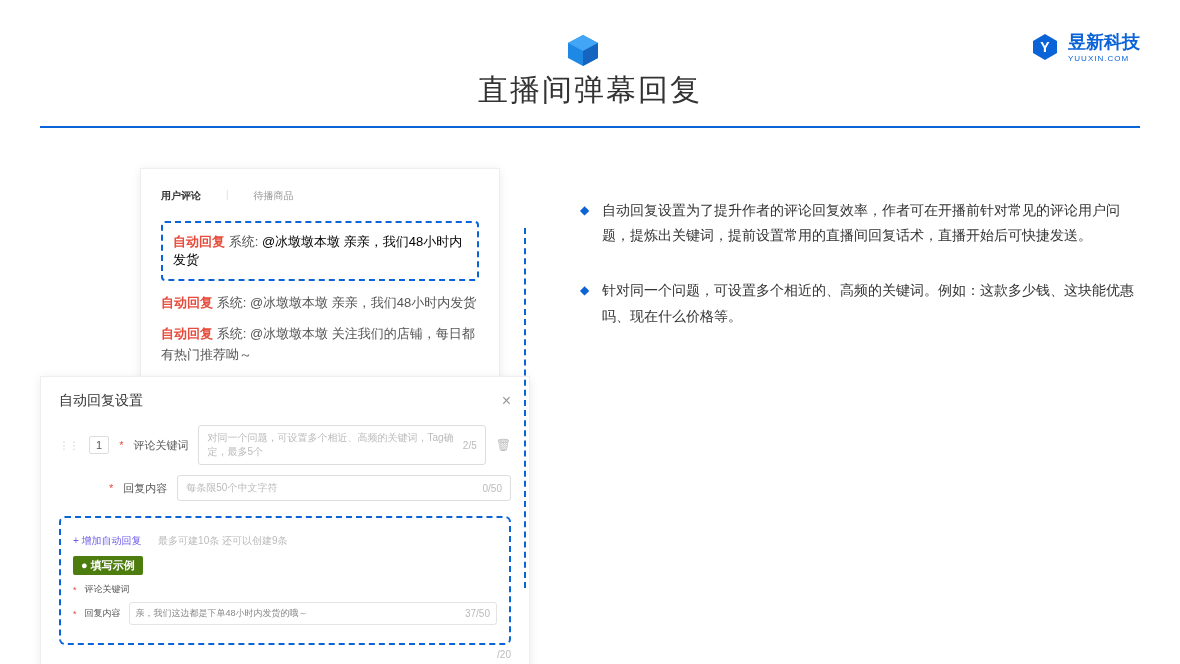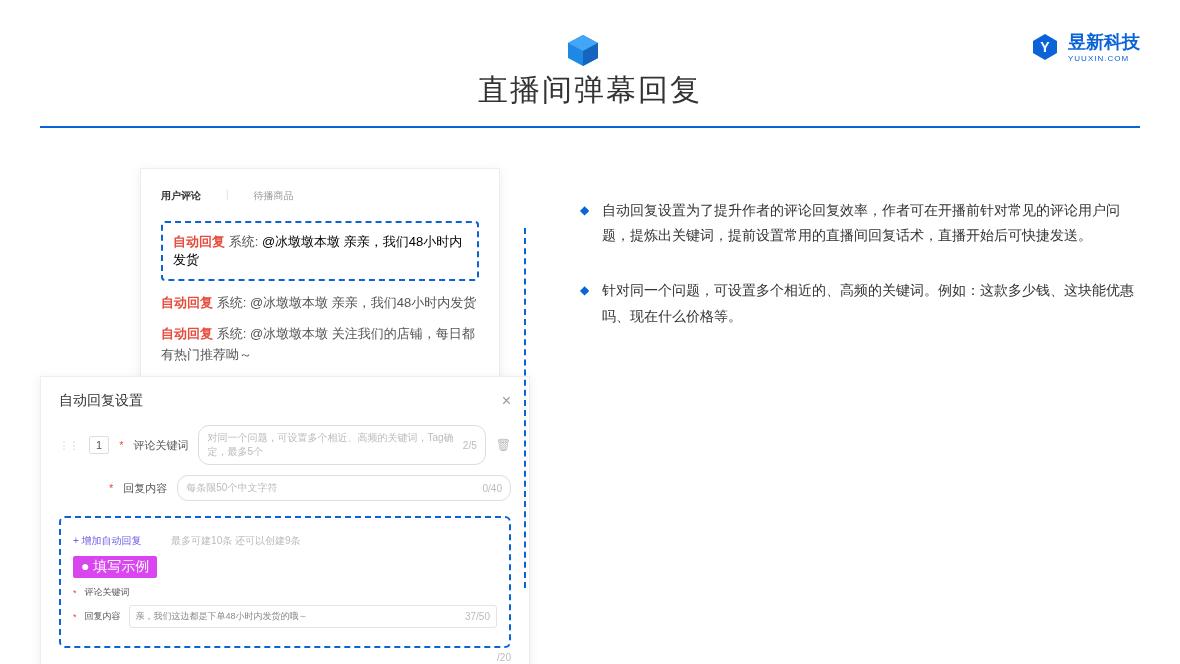--- a/index.html
+++ b/index.html
@@ -35,28 +35,28 @@
 
 .panel-bottom { background: #fff; border: 1px solid #eee; box-shadow: 0 2px 10px rgba(0,0,0,0.08); width: 490px; margin-top: -20px; position: relative; z-index: 2; padding: 15px 18px; }
 .dialog-title { display: flex; justify-content: space-between; font-size: 14px; color: #333; margin-bottom: 15px; }
 .close-x { color: #999; font-size: 16px; }
 
 .form-row { display: flex; align-items: center; gap: 10px; font-size: 11px; margin-bottom: 10px; }
 .drag-icon { color: #ccc; font-size: 10px; }
 .num-box { border: 1px solid #ddd; padding: 2px 6px; font-size: 11px; color: #555; border-radius: 2px; }
 .req-star { color: #e74c3c; }
 .form-label { color: #555; white-space: nowrap; }
-.form-input { flex: 1; border: 1px solid #ddd; border-radius: 11px; padding: 5px 8px; font-size: 10px; color: #bbb; display: flex; justify-content: space-between; align-items: center; }
+.form-input { flex: 1; border: 1px solid #ddd; border-radius: 3px; padding: 5px 8px; font-size: 10px; color: #bbb; display: flex; justify-content: space-between; align-items: center; }
 .counter { color: #bbb; font-size: 10px; }
 .trash-icon { color: #bbb; font-size: 12px; }
 
 .example-box { border: 2px dashed #0b63d8; border-radius: 6px; padding: 12px; margin-top: 15px; }
 .add-link { color: #6b5ce7; font-size: 10px; }
-.add-hint { color: #bbb; font-size: 10px; margin-left: 25px; }
-.example-badge { background: #d946ef; color: #fff; font-size: 14px; padding: 2px 8px; border-radius: 2px; display: inline-block; margin: 8px 0; }
+.add-hint { color: #bbb; font-size: 10px; margin-left: 12px; }
+.example-badge { background: #4d7c0f; color: #fff; font-size: 11px; padding: 2px 8px; border-radius: 2px; display: inline-block; margin: 8px 0; font-weight: bold; }
 .tag { background: #f3f3f3; color: #888; font-size: 9px; padding: 2px 6px; border-radius: 2px; margin-right: 3px; }
 .example-row { display: flex; align-items: center; gap: 8px; font-size: 9px; margin-bottom: 6px; }
 .example-value { flex: 1; border: 1px solid #e4e4e4; border-radius: 3px; padding: 4px 6px; color: #888; display: flex; align-items: center; justify-content: space-between; }
 
 .right-title-row { display: flex; align-items: center; gap: 10px; margin-bottom: 30px; }
 .bullet-icon { width: 24px; height: 24px; position: relative; }
 .bullet-icon .c1 { width: 20px; height: 20px; background: #0b63d8; border-radius: 50%; position: absolute; top: 0; left: 0; }
 .bullet-icon .c2 { width: 12px; height: 12px; background: #f5a623; border-radius: 50%; position: absolute; bottom: 0; right: 0; }
 .right-title { font-size: 22px; color: #333; }
 
@@ -134,21 +134,21 @@
           <span class="counter">2/5</span>
         </div>
         <span class="trash-icon">🗑</span>
       </div>
 
       <div class="form-row" style="padding-left: 50px;">
         <span class="req-star">*</span>
         <span class="form-label">回复内容</span>
         <div class="form-input">
           <span>每条限50个中文字符</span>
-          <span class="counter">0/40</span>
+          <span class="counter">0/50</span>
         </div>
       </div>
 
       <div class="example-box">
         <div>
           <span class="add-link">+ 增加自动回复</span>
           <span class="add-hint">最多可建10条 还可以创建9条</span>
         </div>
         <div class="example-badge">● 填写示例</div>
 

